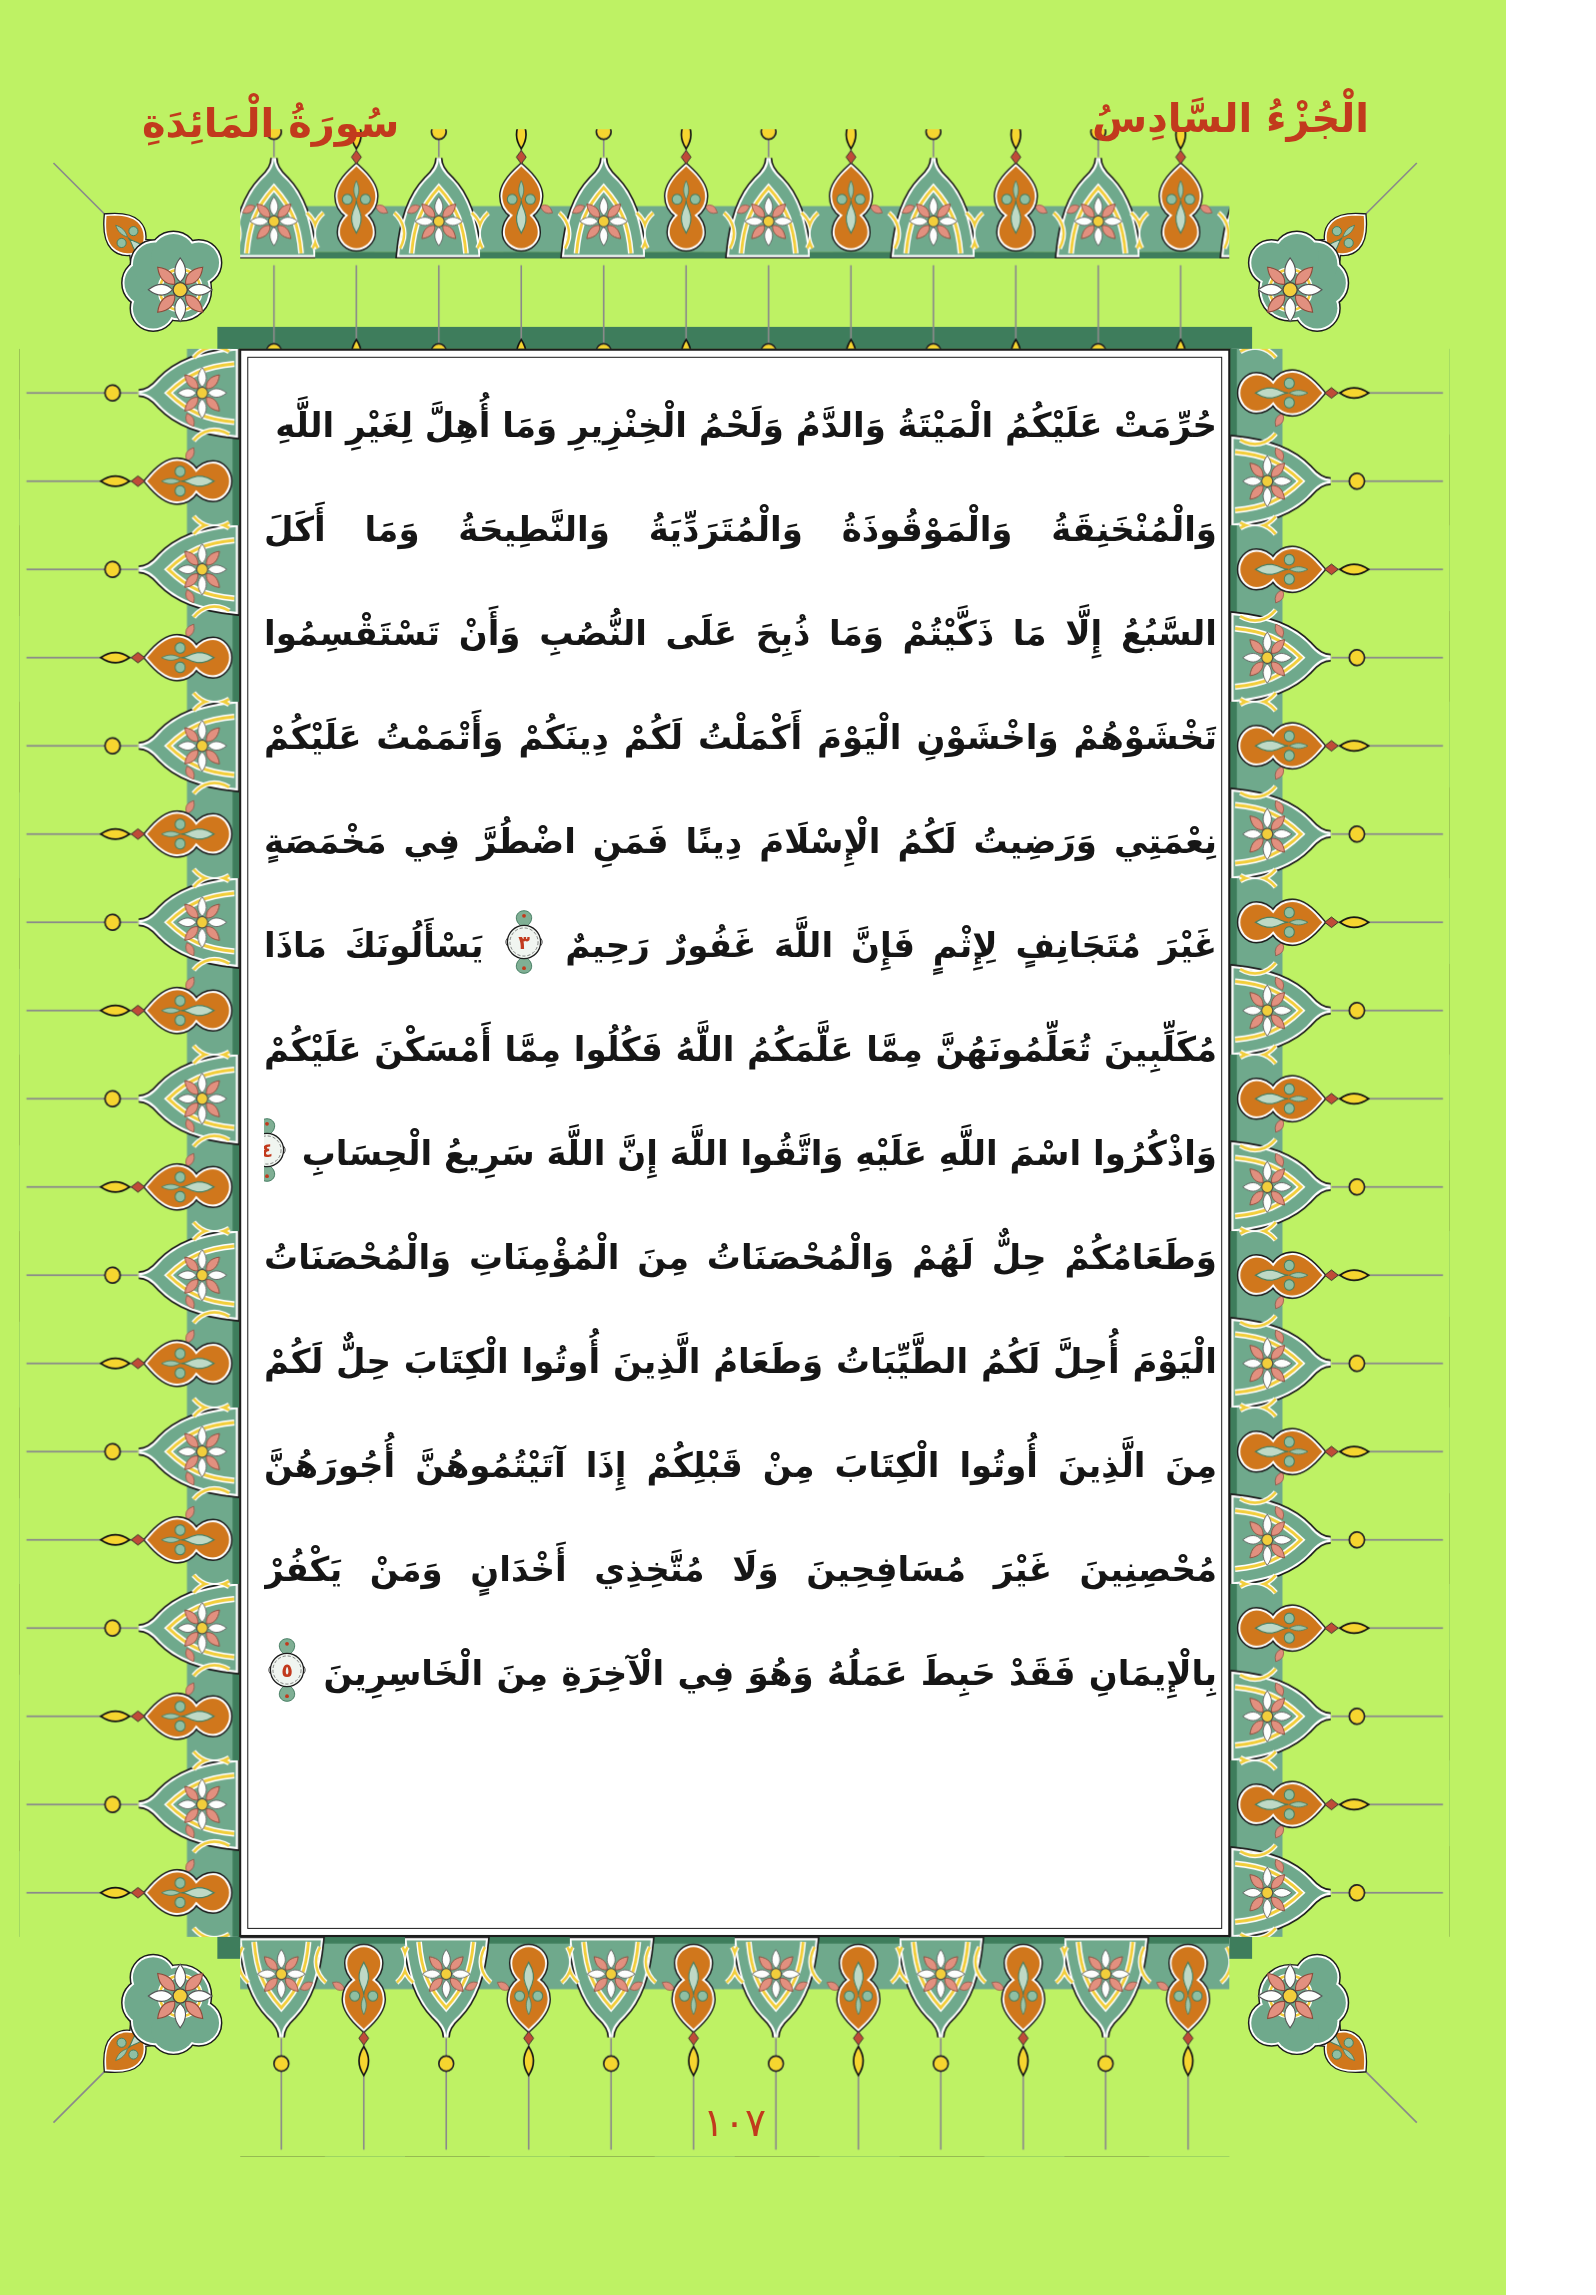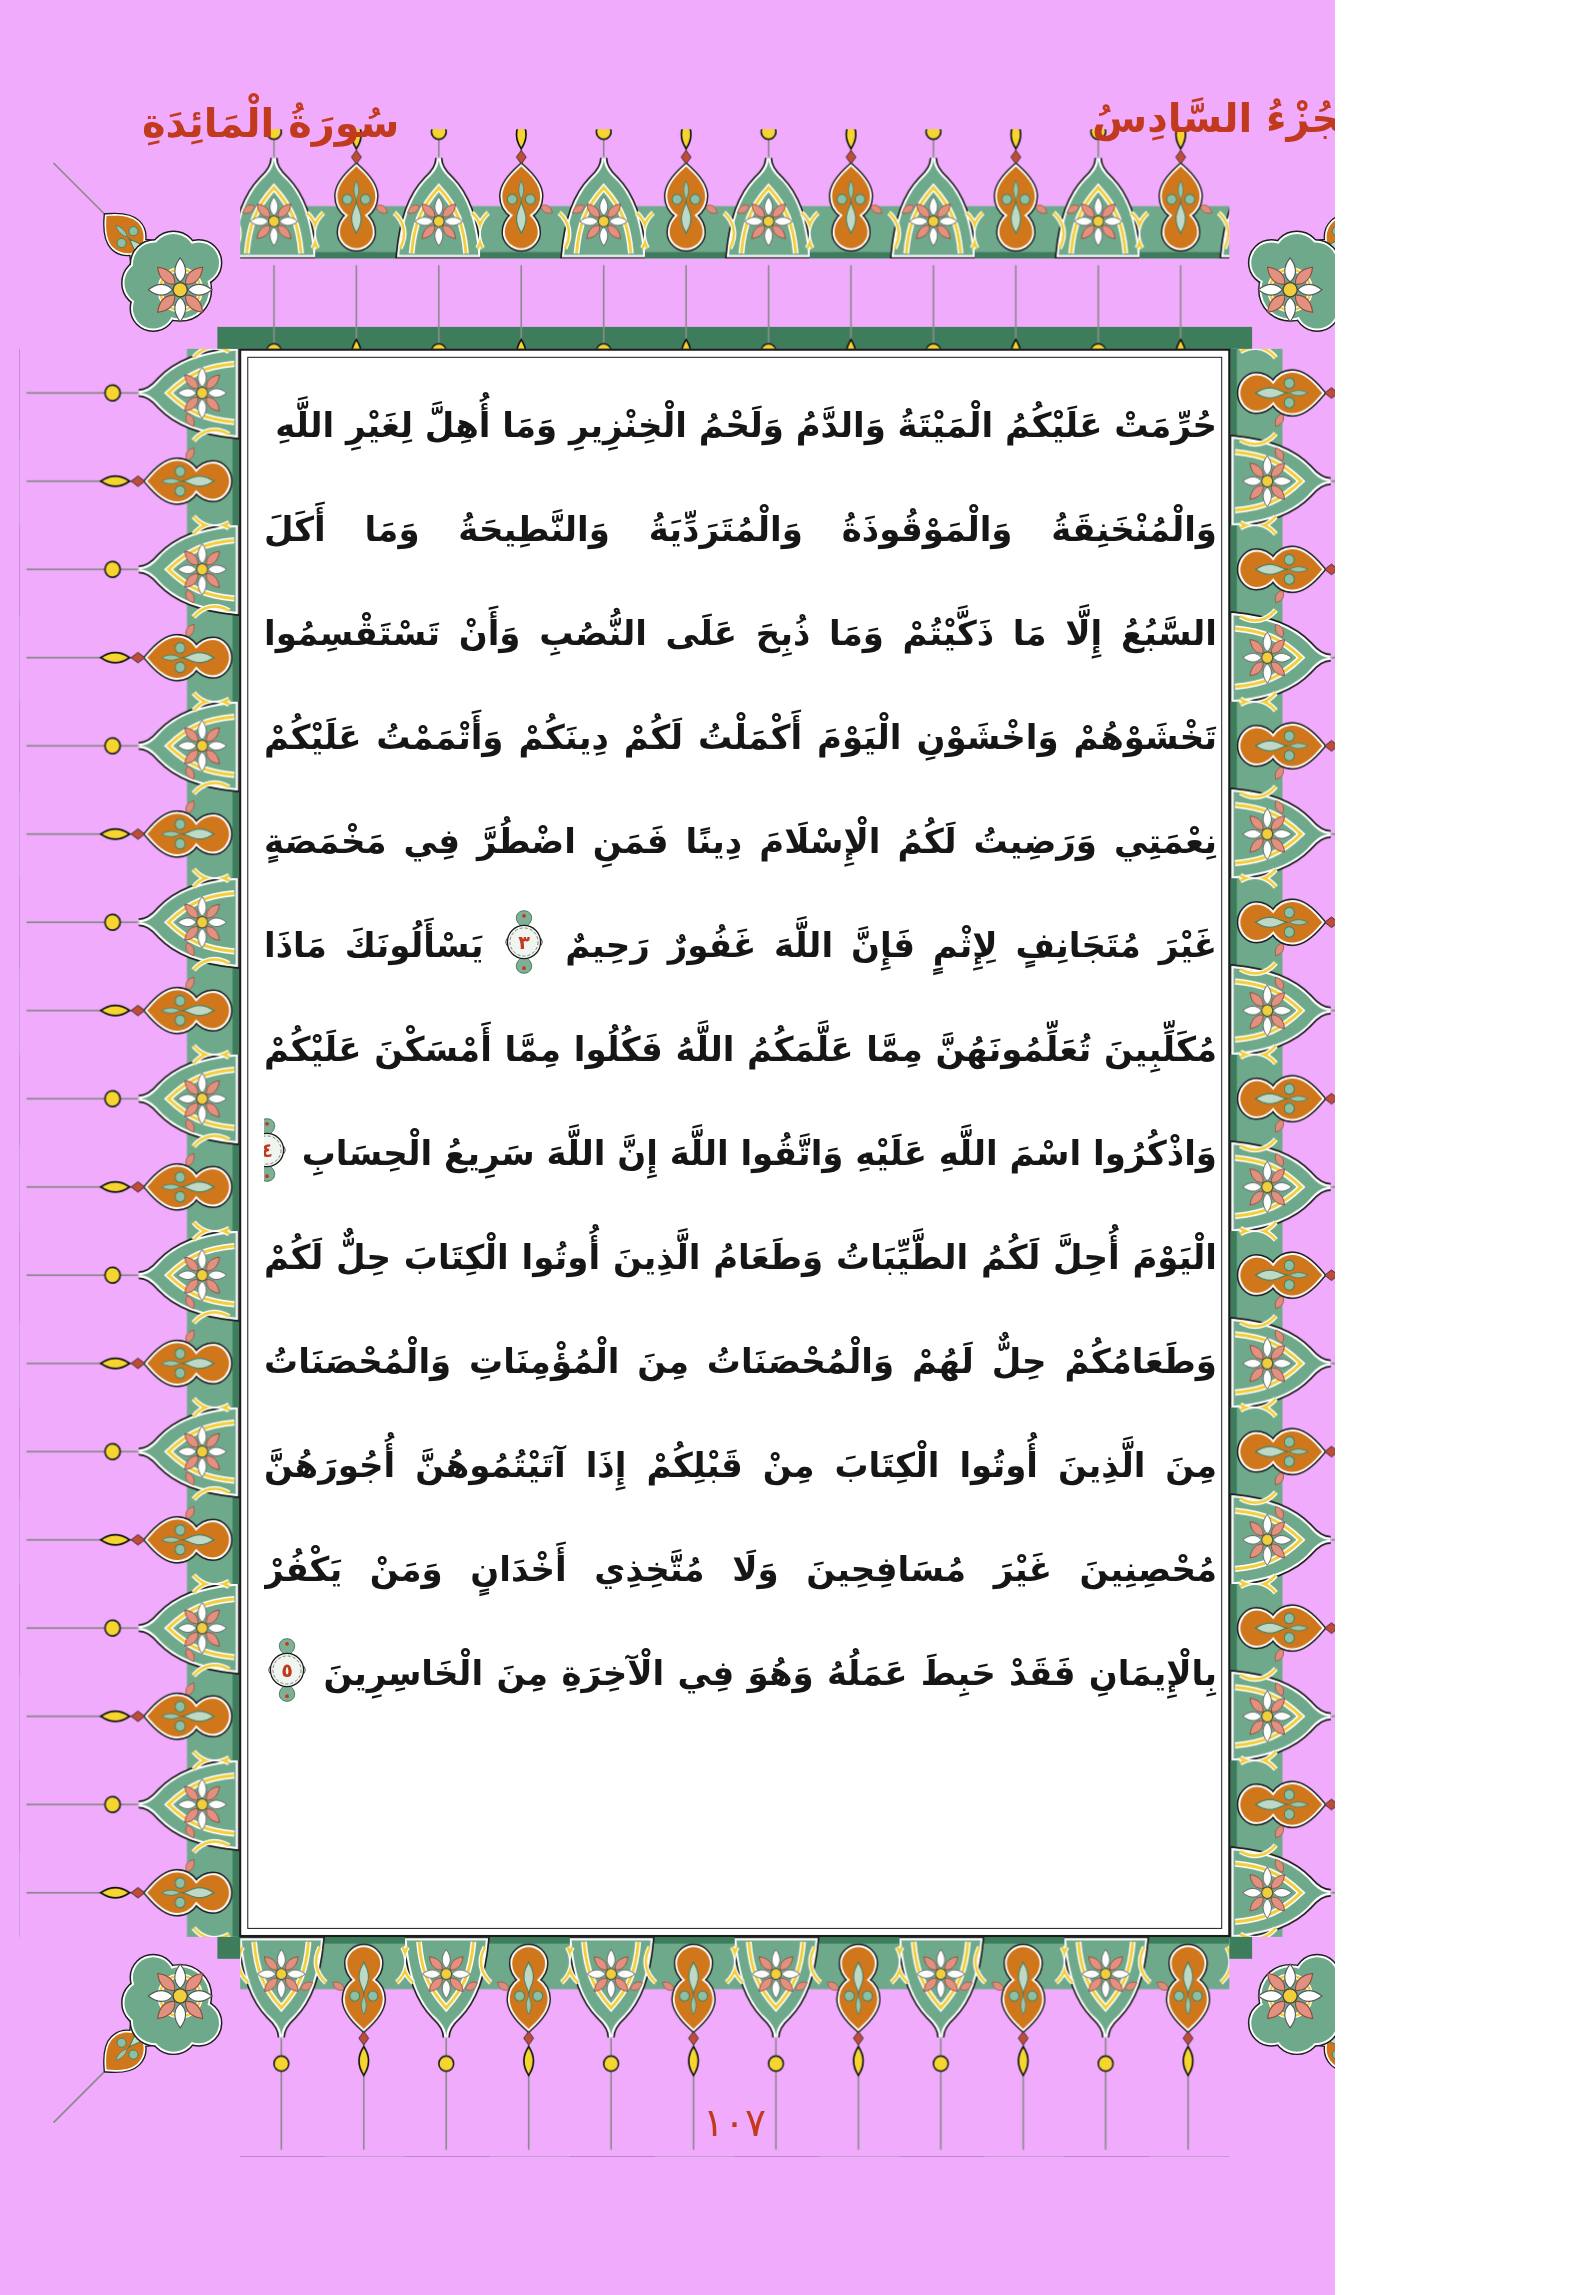--- a/index.html
+++ b/index.html
@@ -1,19 +1,19 @@
 <!DOCTYPE html>
 <html lang="ar" style="--heading_red: #C23A1D; --text_black: #161616; --marker_number_red: #C23A1D; --border_green: #6FA98C; --border_dark_green: #3E7D5C; --border_orange: #D0771C; --border_yellow: #F2CE3B; --flower_pink: #E2907F;font-size:13.5px"><head>
 <meta charset="utf-8">
 <style>
   html,body{margin:0;padding:0;background:#ffffff;}
   .page{
     position:relative;
-    width:1335px;height:2295px;
-    background:#f0abfc;
+    width:1506px;height:2295px;
+    background:#bef264;
     font-family:"DejaVu Sans",sans-serif;
     overflow:hidden;
   }
   .hdr{
     position:absolute;
     font-size:40px;font-weight:bold;
     color:var(--heading_red,#C23A1D);
     direction:rtl;white-space:nowrap;
   }
   .hdr-left{top:100px;left:142px;}
@@ -205,22 +205,22 @@
     </div>
     <div class="line"><span class="seg">مُكَلِّبِينَ تُعَلِّمُونَهُنَّ مِمَّا عَلَّمَكُمُ اللَّهُ فَكُلُوا مِمَّا أَمْسَكْنَ عَلَيْكُمْ</span></div>
     <div class="line">
       <span class="seg">وَاذْكُرُوا اسْمَ اللَّهِ عَلَيْهِ وَاتَّقُوا اللَّهَ إِنَّ اللَّهَ سَرِيعُ الْحِسَابِ</span>
       <svg class="ayah" viewBox="0 0 72 100" style="font-size:40px">
           <use href="#ayahRosette"></use>
           <text class="ayah-num" x="36" y="61">٤</text>
         </svg>
       <span class="seg"></span>
     </div>
+    <div class="line"><span class="seg">وَطَعَامُكُمْ حِلٌّ لَهُمْ وَالْمُحْصَنَاتُ مِنَ الْمُؤْمِنَاتِ وَالْمُحْصَنَاتُ</span></div>
     <div class="line"><span class="seg">الْيَوْمَ أُحِلَّ لَكُمُ الطَّيِّبَاتُ وَطَعَامُ الَّذِينَ أُوتُوا الْكِتَابَ حِلٌّ لَكُمْ</span></div>
-    <div class="line"><span class="seg">وَطَعَامُكُمْ حِلٌّ لَهُمْ وَالْمُحْصَنَاتُ مِنَ الْمُؤْمِنَاتِ وَالْمُحْصَنَاتُ</span></div>
     <div class="line"><span class="seg">مِنَ الَّذِينَ أُوتُوا الْكِتَابَ مِنْ قَبْلِكُمْ إِذَا آتَيْتُمُوهُنَّ أُجُورَهُنَّ</span></div>
     <div class="line"><span class="seg">مُحْصِنِينَ غَيْرَ مُسَافِحِينَ وَلَا مُتَّخِذِي أَخْدَانٍ وَمَنْ يَكْفُرْ</span></div>
     <div class="line">
       <span class="seg">بِالْإِيمَانِ فَقَدْ حَبِطَ عَمَلُهُ وَهُوَ فِي الْآخِرَةِ مِنَ الْخَاسِرِينَ</span>
       <svg class="ayah" viewBox="0 0 72 100" style="font-size:40px">
           <use href="#ayahRosette"></use>
           <text class="ayah-num" x="36" y="61">٥</text>
         </svg>
       <span class="seg"></span>
     </div>

